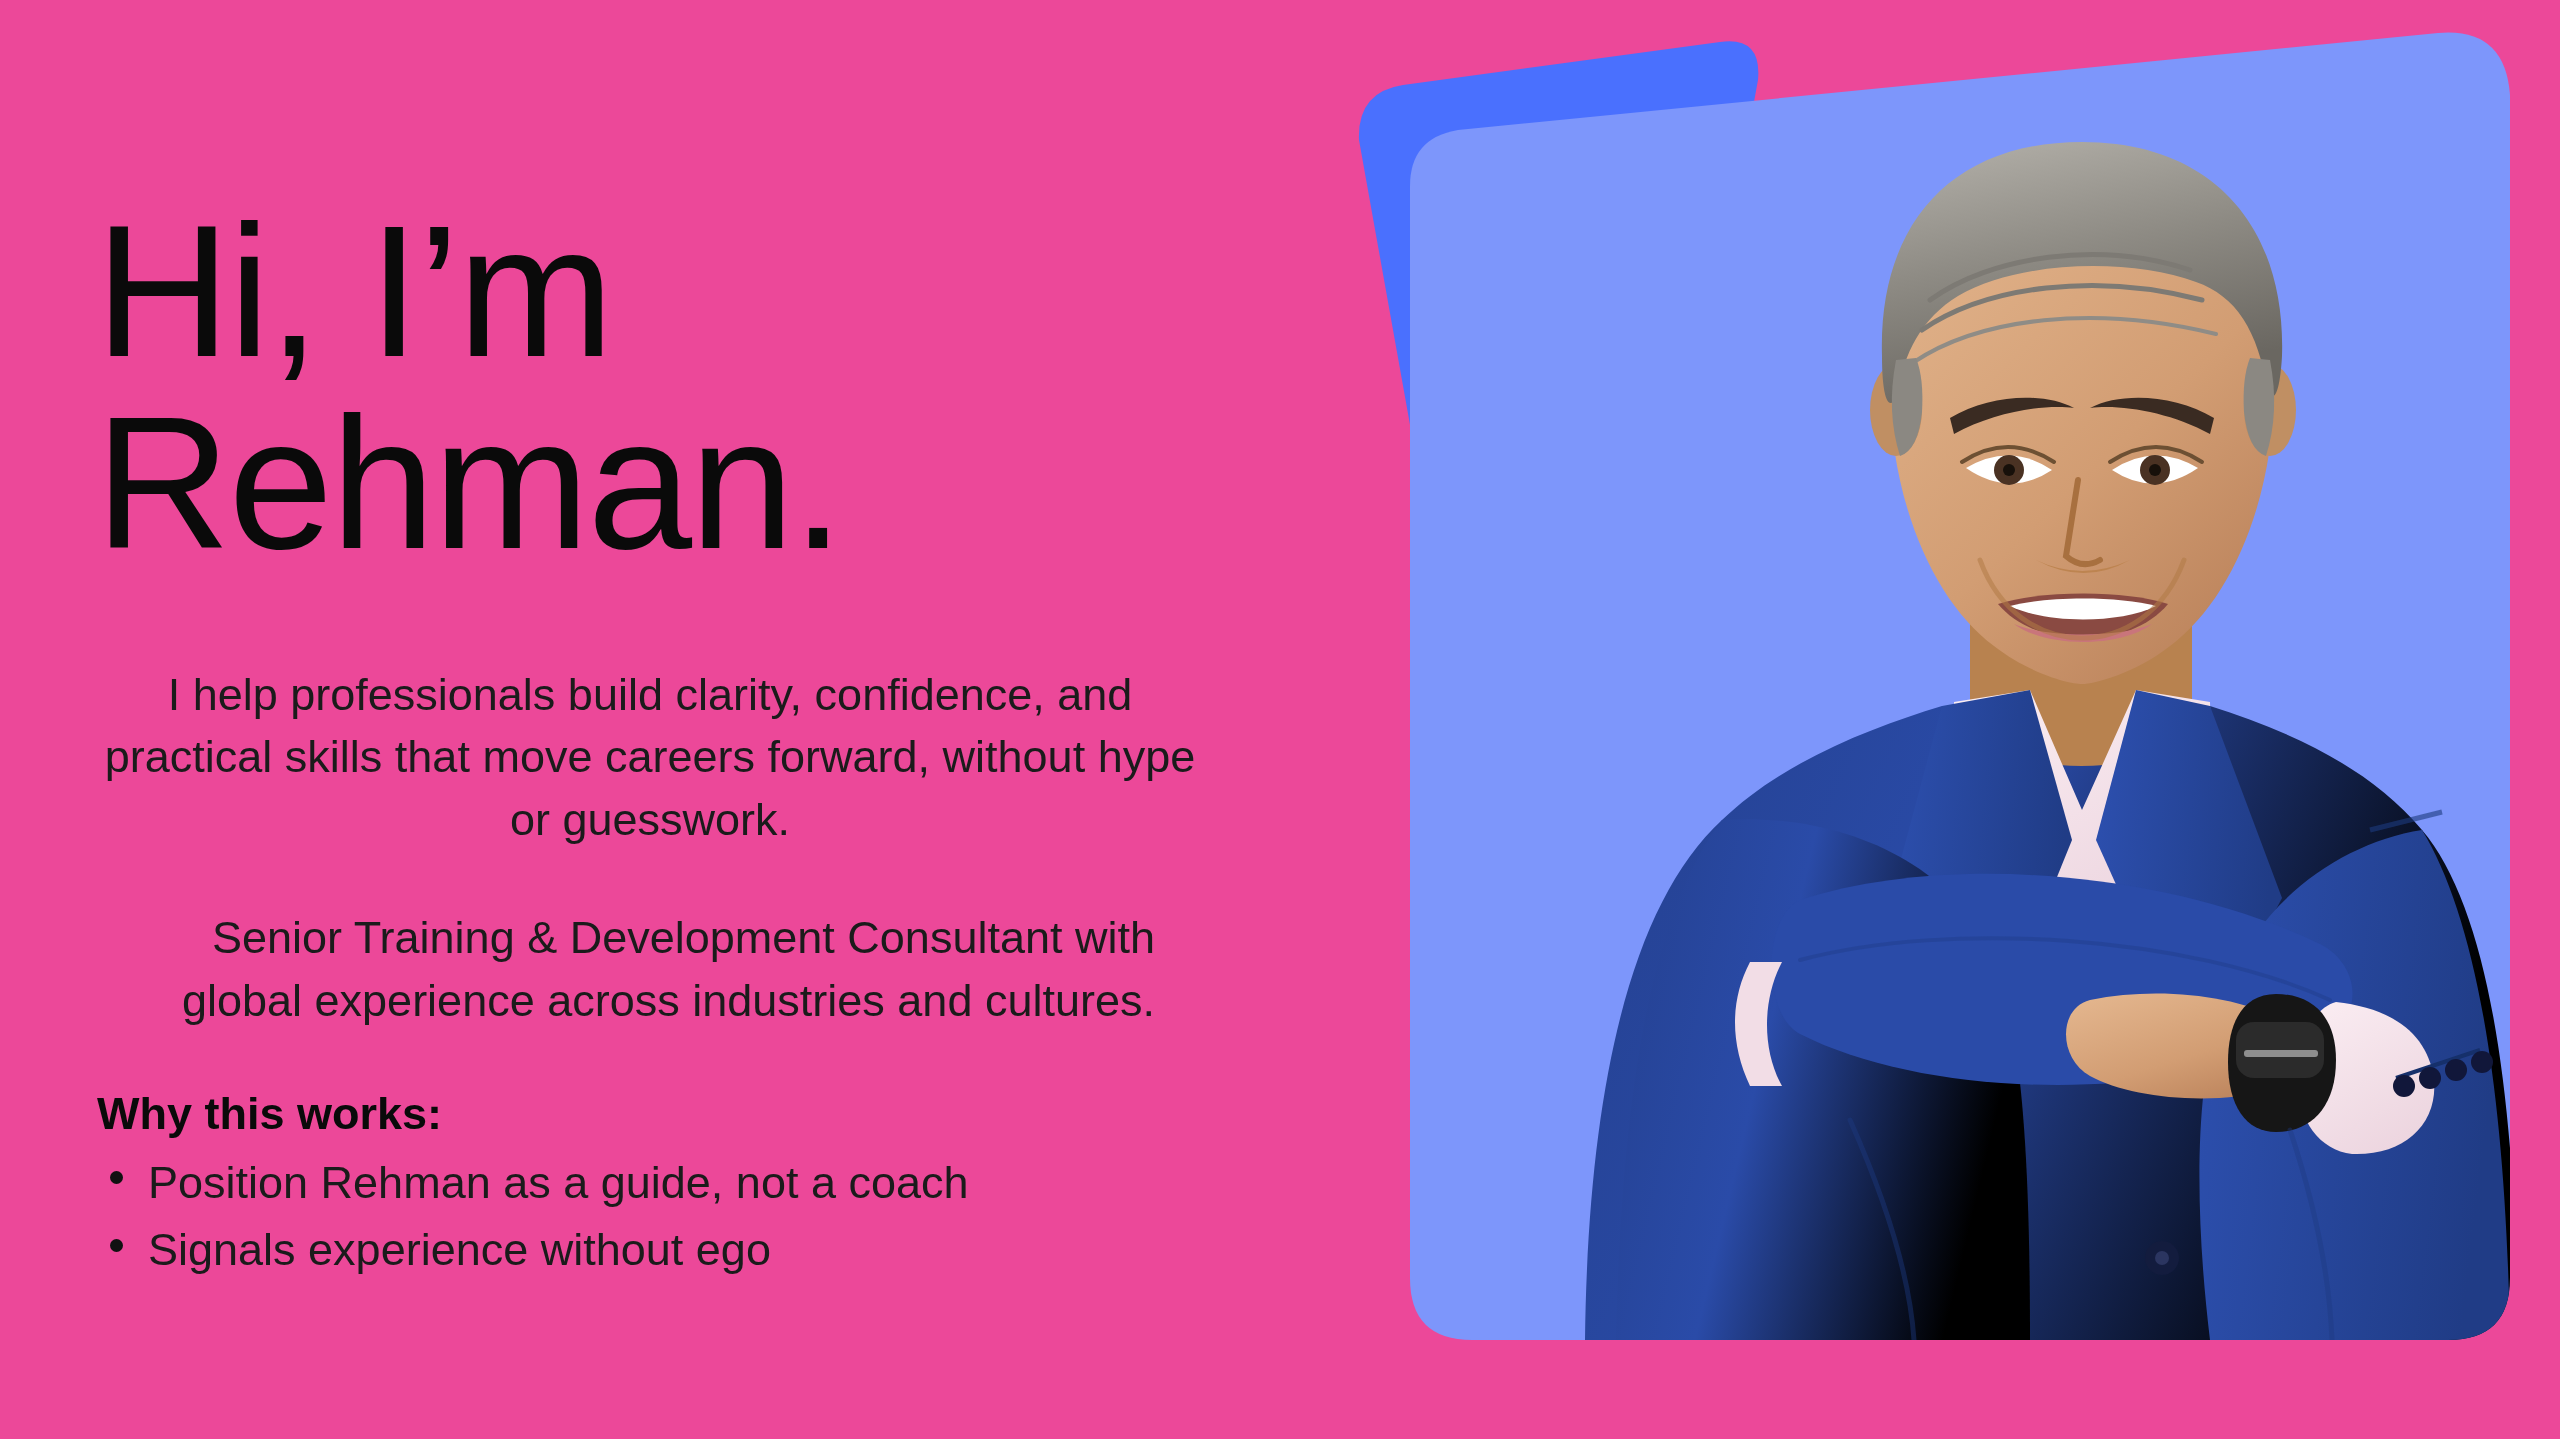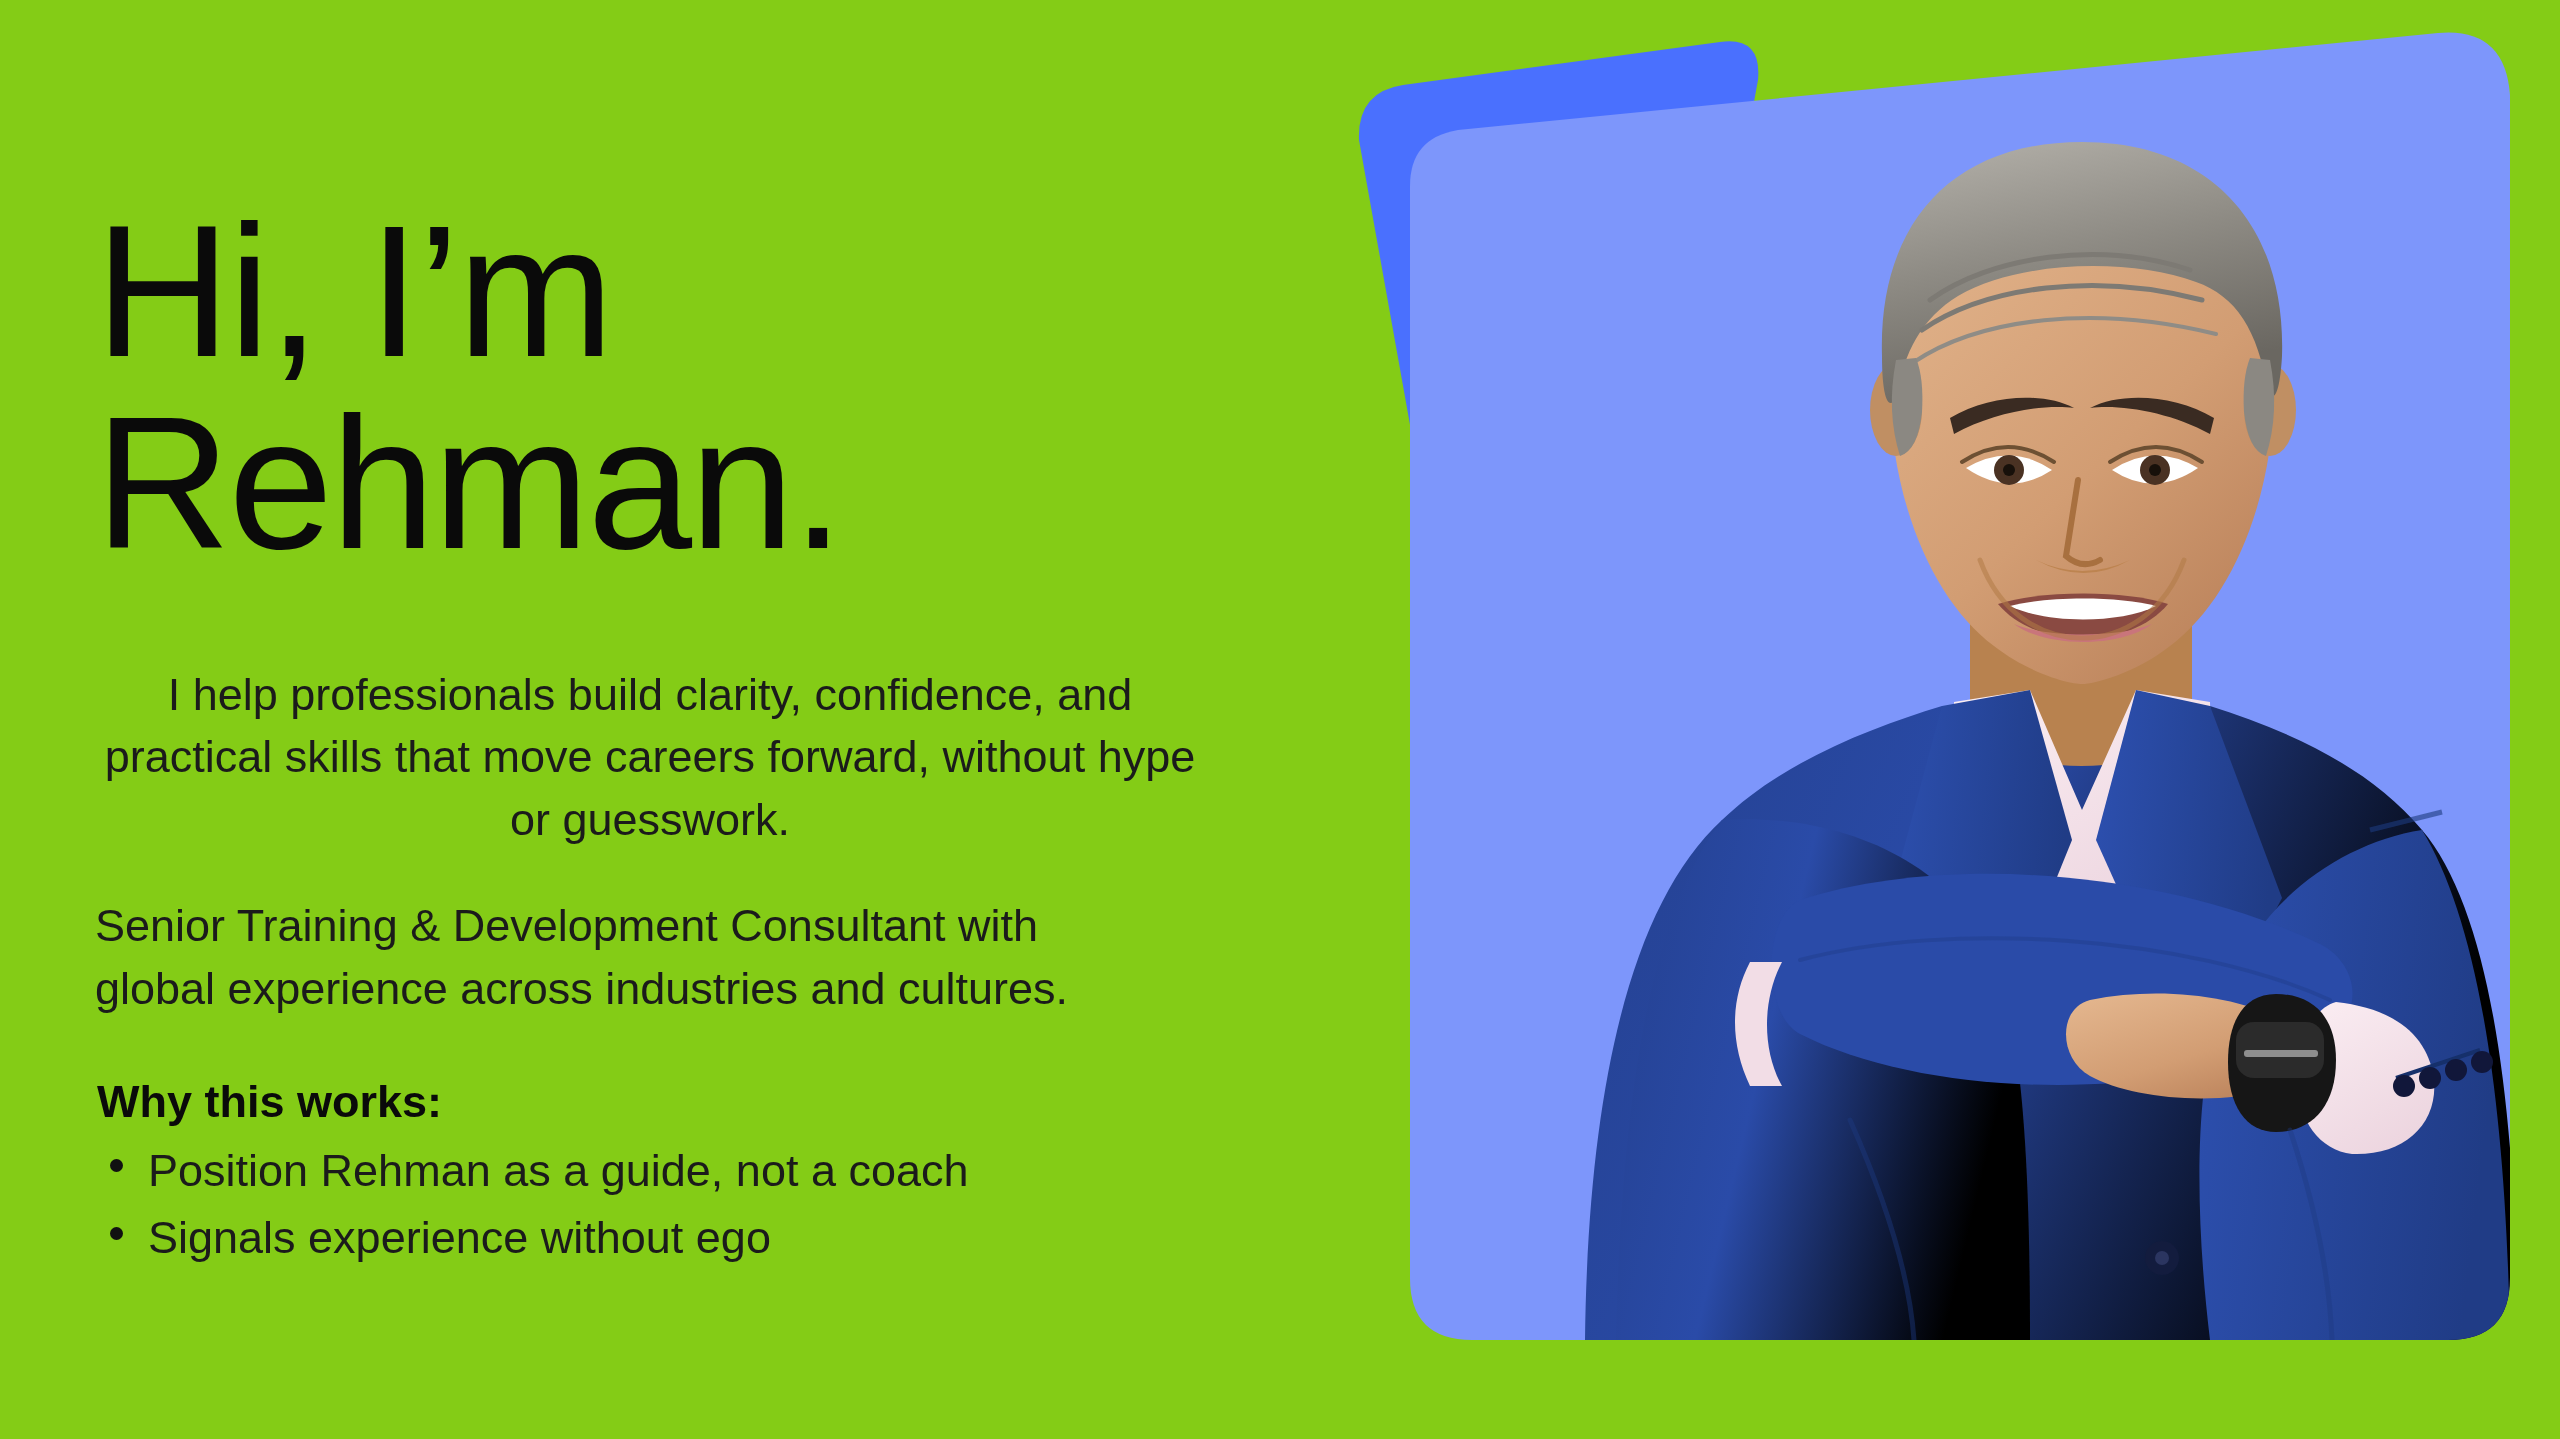--- a/index.html
+++ b/index.html
@@ -12,21 +12,21 @@
     height: 1439px;
     overflow: hidden;
     font-family: "Liberation Sans", sans-serif;
     color: #111111;
     position: relative;
   }
 
   .slide {
     position: absolute;
     inset: 0;
-    background: #84cc16;
+    background: #ec4899;
     padding-left: 44px;
   }
 
   
   .text-col {
     position: absolute;
     left: 95px;
     top: 196px;
     width: 1150px;
   }
@@ -43,21 +43,21 @@
 
   .para {
     font-size: 45px;
     line-height: 1.39;
     font-weight: 400;
     color: #1b1b1b;
     margin: 0;
     width: 1110px;
   }
   .para-1 { margin-top: 84px; text-align: center; }
-  .para-2 { margin-top: 44px; width: 1060px; }
+  .para-2 { margin-top: 56px; width: 1060px; text-align: right; }
 
   .why-title {
     font-size: 45px;
     line-height: 1.35;
     font-weight: 700;
     color: #0a0a0a;
     margin: 2px;
     margin-top: 52px;
   }
 

